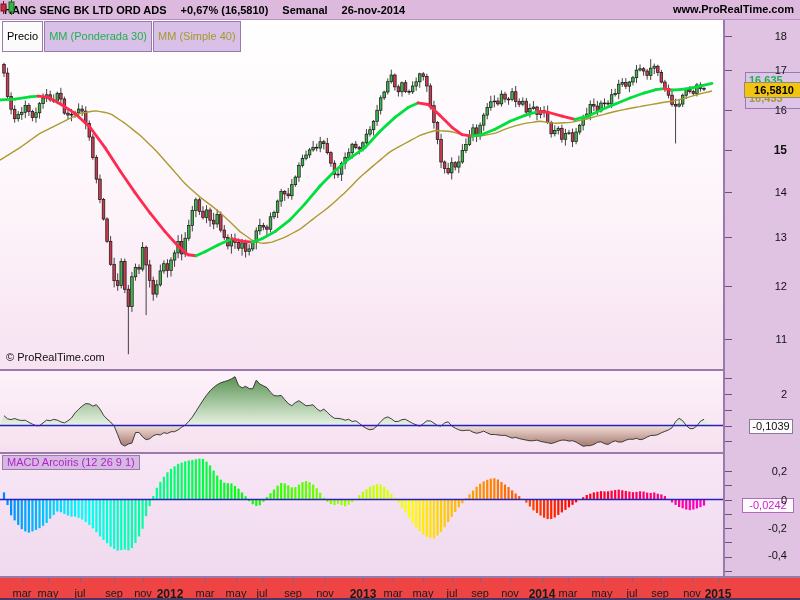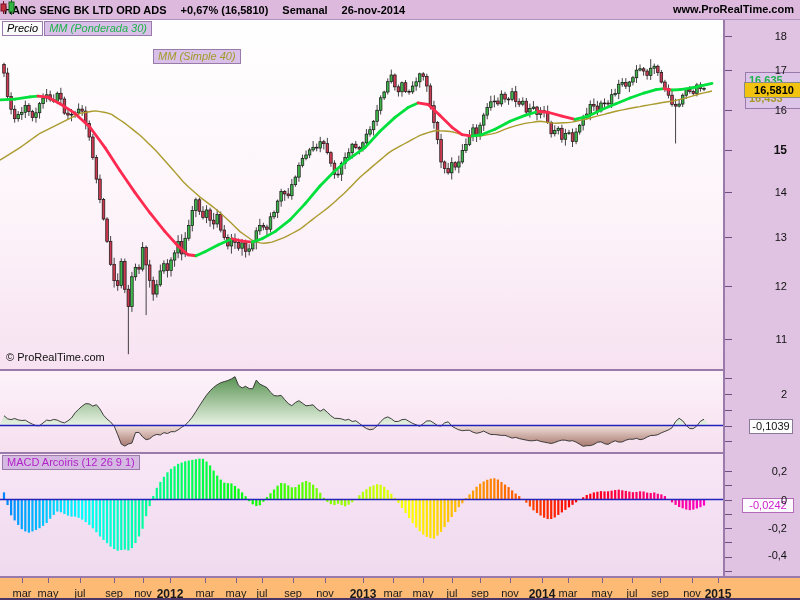--- a/index.html
+++ b/index.html
@@ -13,42 +13,42 @@
   .hicon{width:17px;height:15px;flex:0 0 auto;}
   
   .panel{position:absolute;left:0;width:723px;}
   .panel.main{top:20px;height:349px;background:linear-gradient(180deg,#ffffff 0%,#fdf4fa 55%,#f7e2f1 100%);}
   .panel.rsc{top:371px;height:81px;background:linear-gradient(180deg,#fdf2fa,#f6e0ef);}
   .panel.macd{top:454px;height:126px;background:linear-gradient(180deg,#f8e6f6,#efd9ee);}
   .hdiv{position:absolute;left:0;width:800px;height:2px;background:#9a7aab;}
   svg{position:absolute;left:0;top:0;}
   
   .legend{position:absolute;left:2px;top:1px;display:flex;gap:1px;}
-  .lgbox{border:1px solid #9a7aab;background:#d9c0e8;padding:0 4px;height:13px;line-height:13px;font-style:italic;}
+  .lgbox{border:1px solid #9a7aab;background:#d9c0e8;padding:8px 4px;height:13px;line-height:13px;}
   .lgbox.price{background:#fbfbfb;color:#000;}
   .copyright{position:absolute;left:6px;top:331px;color:#111;}
   
   .indlabel{position:absolute;left:2px;top:1px;border:1px solid #9a7aab;background:#d5b9e2;
             padding:0 4px;height:13px;line-height:13px;color:#000;}
   
   .axiscol{position:absolute;left:723px;top:20px;width:77px;height:556px;background:#e0c2e2;
            border-left:2px solid #9a7aab;box-sizing:border-box;}
   .tick{position:absolute;left:0;width:7px;height:1px;background:#6b5080;}
   .ticklab{position:absolute;left:22px;width:40px;height:14px;line-height:14px;color:#111;text-align:right;}
   .ticklab.bold{font-weight:bold;font-size:12px;}
   .pricegroup{position:absolute;left:20px;top:52px;width:56px;height:35px;border:1px solid #9a7aab;
               background:#ddc4e9;font-weight:bold;}
   .pricegroup .l1{position:absolute;left:3px;top:1px;}
   .pricegroup .l2{position:absolute;left:3px;top:19px;text-align:right;}
   .pricebox{position:absolute;left:19px;top:62px;width:58px;height:14px;border:1px solid #8a8a8a;
             line-height:14px;text-align:center;font-weight:bold;color:#000;z-index:3;}
   .valbox{position:absolute;background:#fdfbff;border:1px solid #8a7a9a;height:13px;line-height:13px;
           text-align:center;color:#111;}
   
-  .xaxis{position:absolute;left:0;top:576px;width:800px;height:24px;background:#fdba74;
+  .xaxis{position:absolute;left:0;top:576px;width:800px;height:24px;background:#ef4444;
          border-top:2px solid #9a7aab;box-sizing:border-box;}
   .xlab{position:absolute;top:9px;width:36px;margin-left:-18px;text-align:center;color:#1a1a1a;}
   .xlab.bold{font-weight:bold;font-size:12px;}
   .xtick{position:absolute;top:0;width:1px;height:5px;background:#7d5f90;}
 </style>
 </head>
 <body>
 
 <div class="app">
 
@@ -525,21 +525,21 @@
           <line x1="664" y1="68.51310970028521" x2="672" y2="70.01831218611574" stroke="#ff2a50" stroke-width="2.8" stroke-linecap="round"></line>
           <line x1="672" y1="70.01831218611574" x2="680" y2="69.64166891932291" stroke="#00e03c" stroke-width="2.8" stroke-linecap="round"></line>
           <line x1="680" y1="69.64166891932291" x2="692" y2="67.76187627139575" stroke="#00e03c" stroke-width="2.8" stroke-linecap="round"></line>
           <line x1="692" y1="67.76187627139575" x2="702" y2="65.51362080694776" stroke="#00e03c" stroke-width="2.8" stroke-linecap="round"></line>
           <line x1="702" y1="65.51362080694776" x2="712" y2="63.459855775603955" stroke="#00e03c" stroke-width="2.8" stroke-linecap="round"></line>
         </g>
       </svg>
     <div class="legend">
       <span class="lgbox price">Precio</span>
       <span class="lgbox" id="lg-ma1" style="color: rgb(31, 178, 76);">MM (Ponderada 30)</span>
-      <span class="lgbox" id="lg-ma2" style="color: rgb(163, 154, 42); margin-top: 28px;">MM (Simple 40)</span>
+      <span class="lgbox" id="lg-ma2" style="color: rgb(163, 154, 42);">MM (Simple 40)</span>
     </div>
     <div class="copyright">© ProRealTime.com</div>
   </div>
 
   <div class="hdiv" style="top:369px"></div>
 
   <div class="panel rsc">
     <svg id="svg-rsc" width="723" height="81">
         <defs>
           <linearGradient id="gA" gradientUnits="userSpaceOnUse" x1="0" y1="4" x2="0" y2="54.5">

